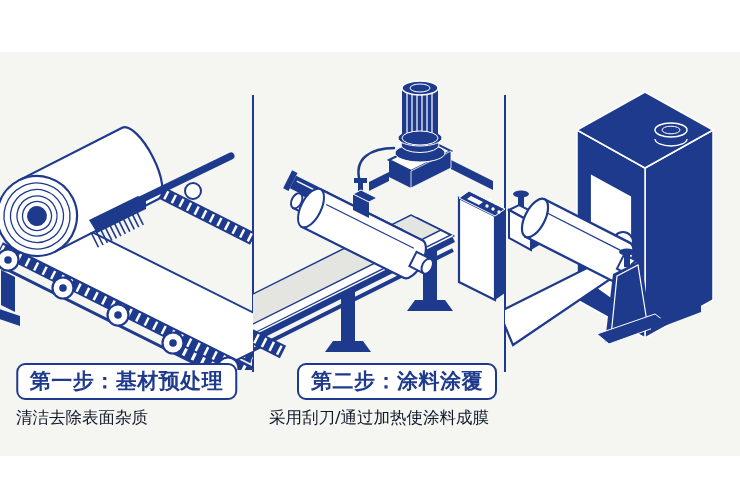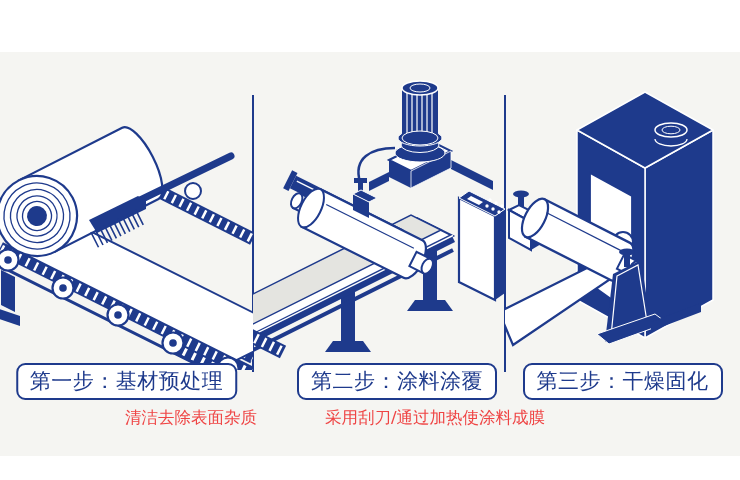--- a/index.html
+++ b/index.html
@@ -13,25 +13,25 @@
   .divider.d2{left:504px;}
   .panel{position:absolute;top:0;height:480px;}
   .panel.p1{left:0;width:253px;}
   .panel.p2{left:253px;width:288px;}
   .panel.p3{left:505px;width:235px;}
   .illus{position:absolute;left:0;top:60px;display:block;}
   .label-box{
     position:absolute;top:363px;left:50%;transform:translateX(-50%);
     background:#ffffff;border:2.5px solid #1e3a8c;border-radius:9px;
     padding:3px 12px;white-space:nowrap;
-    font-weight:normal;font-size:21px;line-height:27px;color:#1e3a8c;letter-spacing:0.5px;
+    font-weight:bold;font-size:21px;line-height:27px;color:#1e3a8c;letter-spacing:0.5px;
   }
   .subtitle{
-    position:absolute;top:407px;left:4px;width:100%;text-align:right;
-    font-size:16.5px;color:#ef4444;white-space:nowrap;
+    position:absolute;top:407px;left:16px;width:100%;text-align:left;
+    font-size:16.5px;color:#0f172a;white-space:nowrap;
   }
 </style>
 </head>
 <body>
 
 <div class="stage">
   <div class="band"></div>
   <div class="divider d1"></div>
   <div class="divider d2"></div>
 
@@ -242,17 +242,14 @@
       <g>
         <ellipse cx="122" cy="192" rx="8" ry="3.5" fill="#1e3a8c"></ellipse>
         <rect x="119" y="194" width="6" height="13" fill="#1e3a8c"></rect>
         <path d="M108,214 L136,200 L146,266 L100,282 Z" fill="#1e3a8c"></path>
         <path d="M112,216 L133,205 L142,262 L106,276 Z" fill="none" stroke="#ffffff" stroke-width="1.2"></path>
         <path d="M92,274 L150,254 L162,263 L104,284 Z" fill="#1e3a8c" stroke="#ffffff" stroke-width="1"></path>
       </g>
 
       <path d="M146,262 L196,243 L196,252 L146,271 Z" fill="#1e3a8c"></path>
     </svg>
-    <div class="label-box">
-      <span>第三步：干燥固化</span>
-    </div>
   </section>
 </div>
 
 </body></html>

